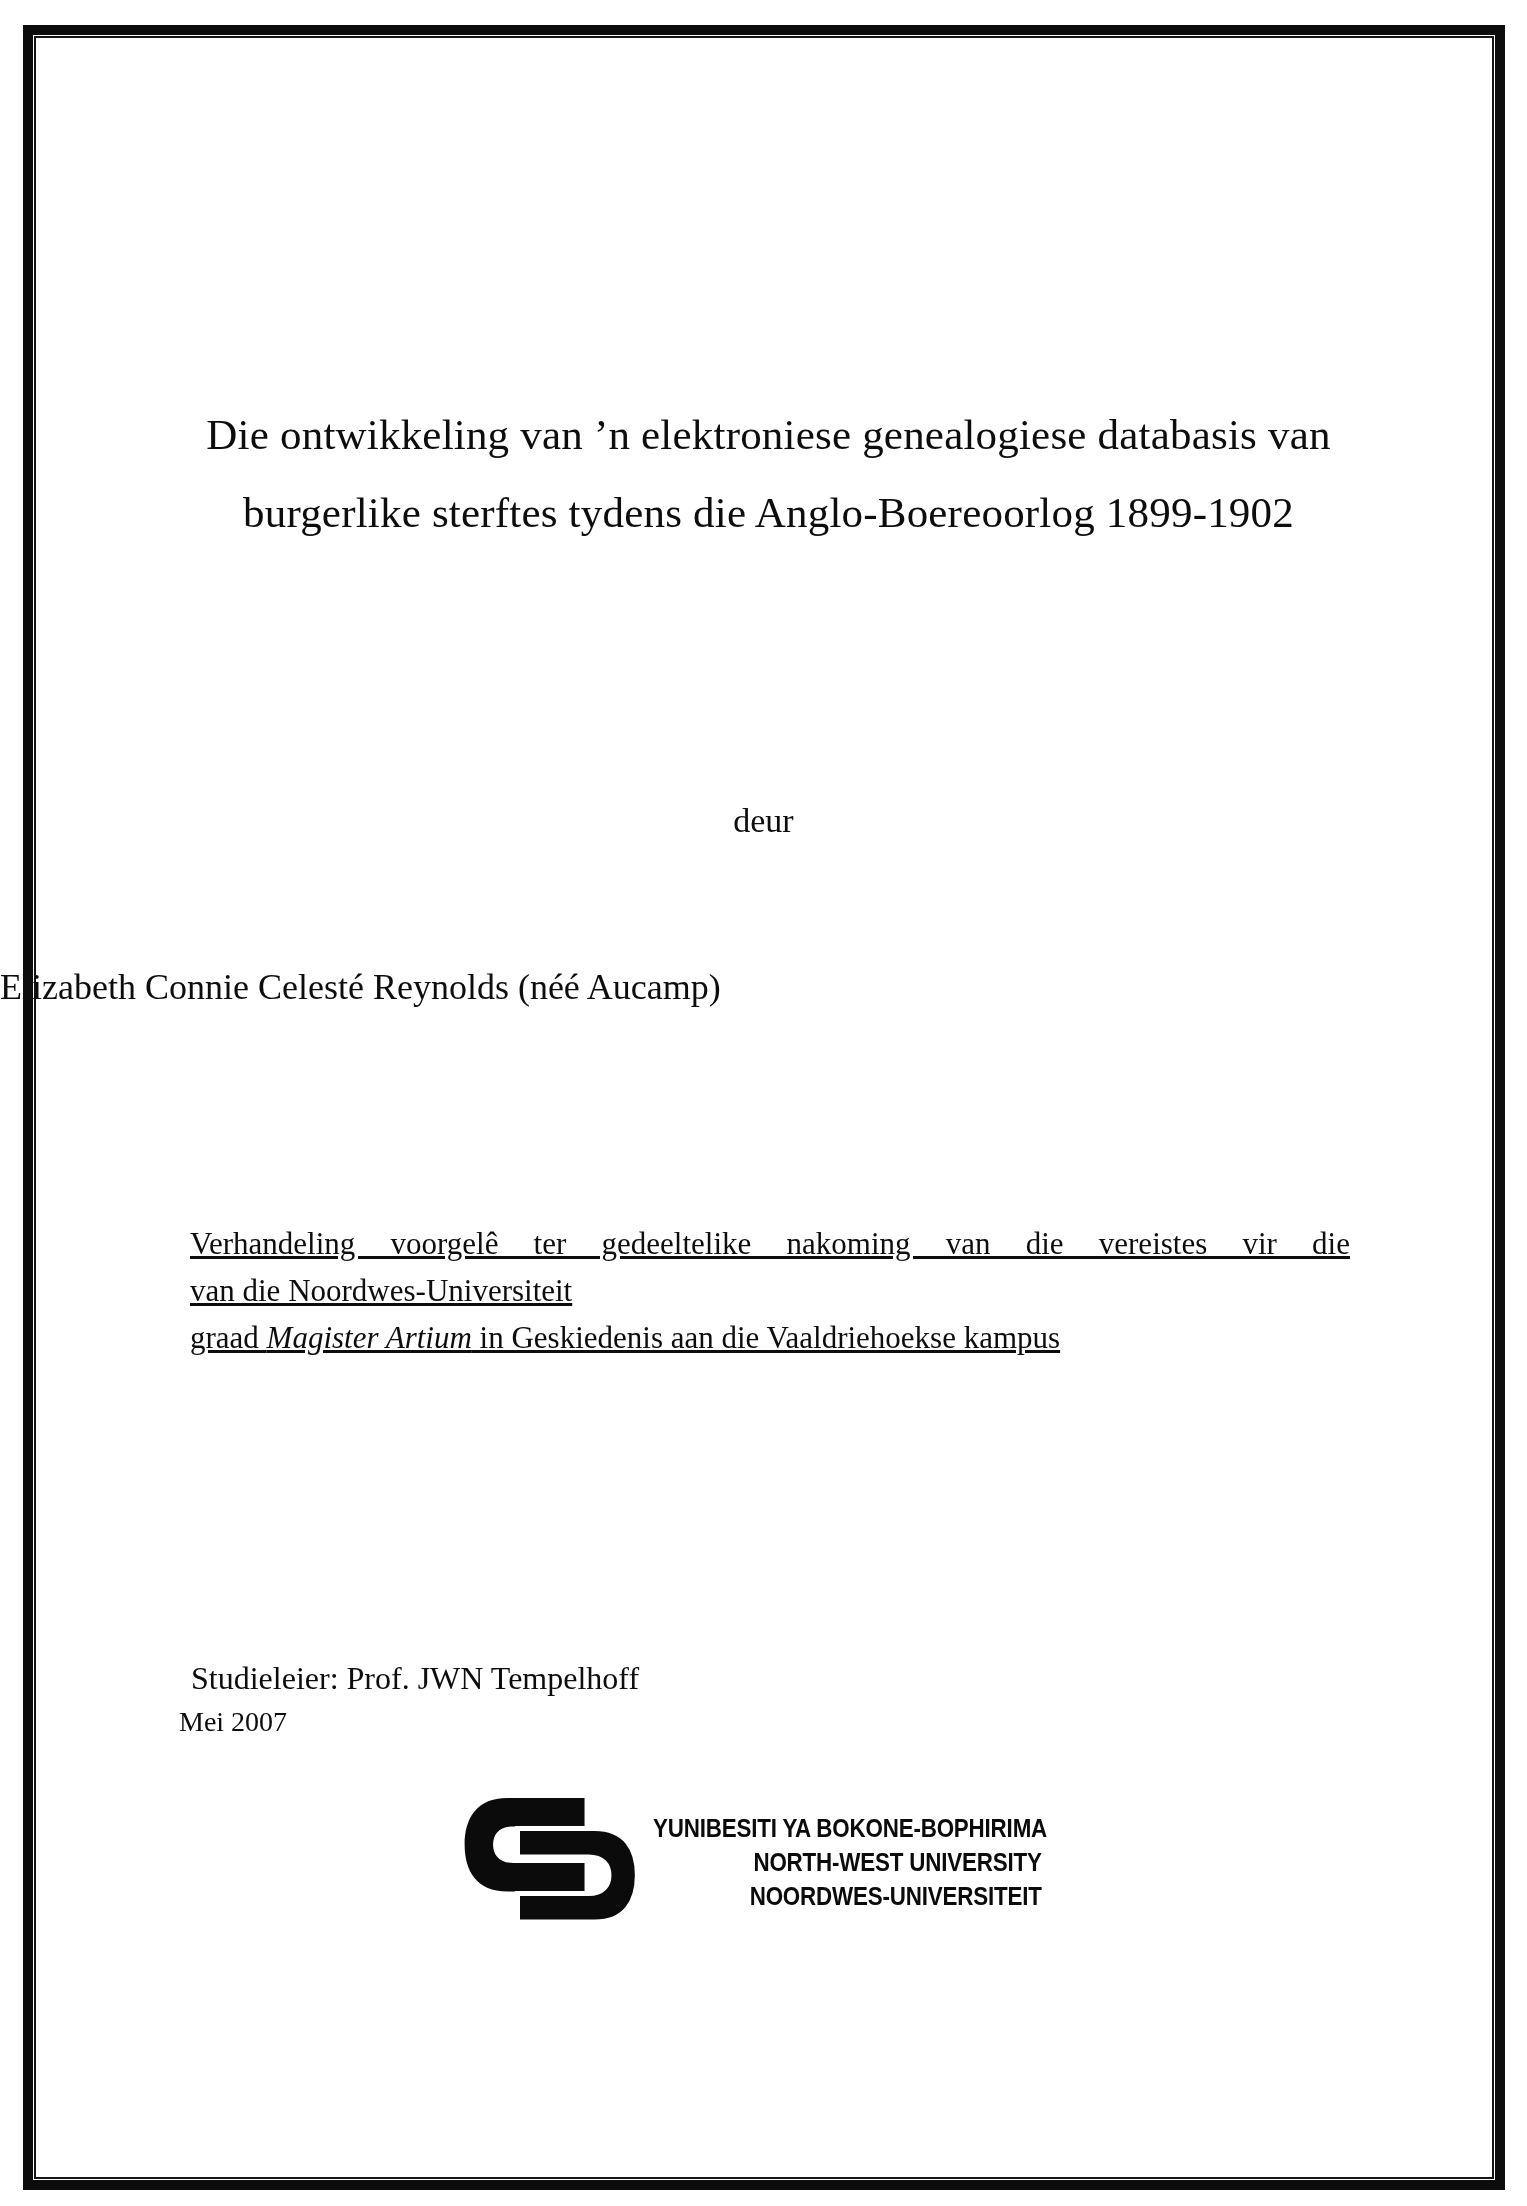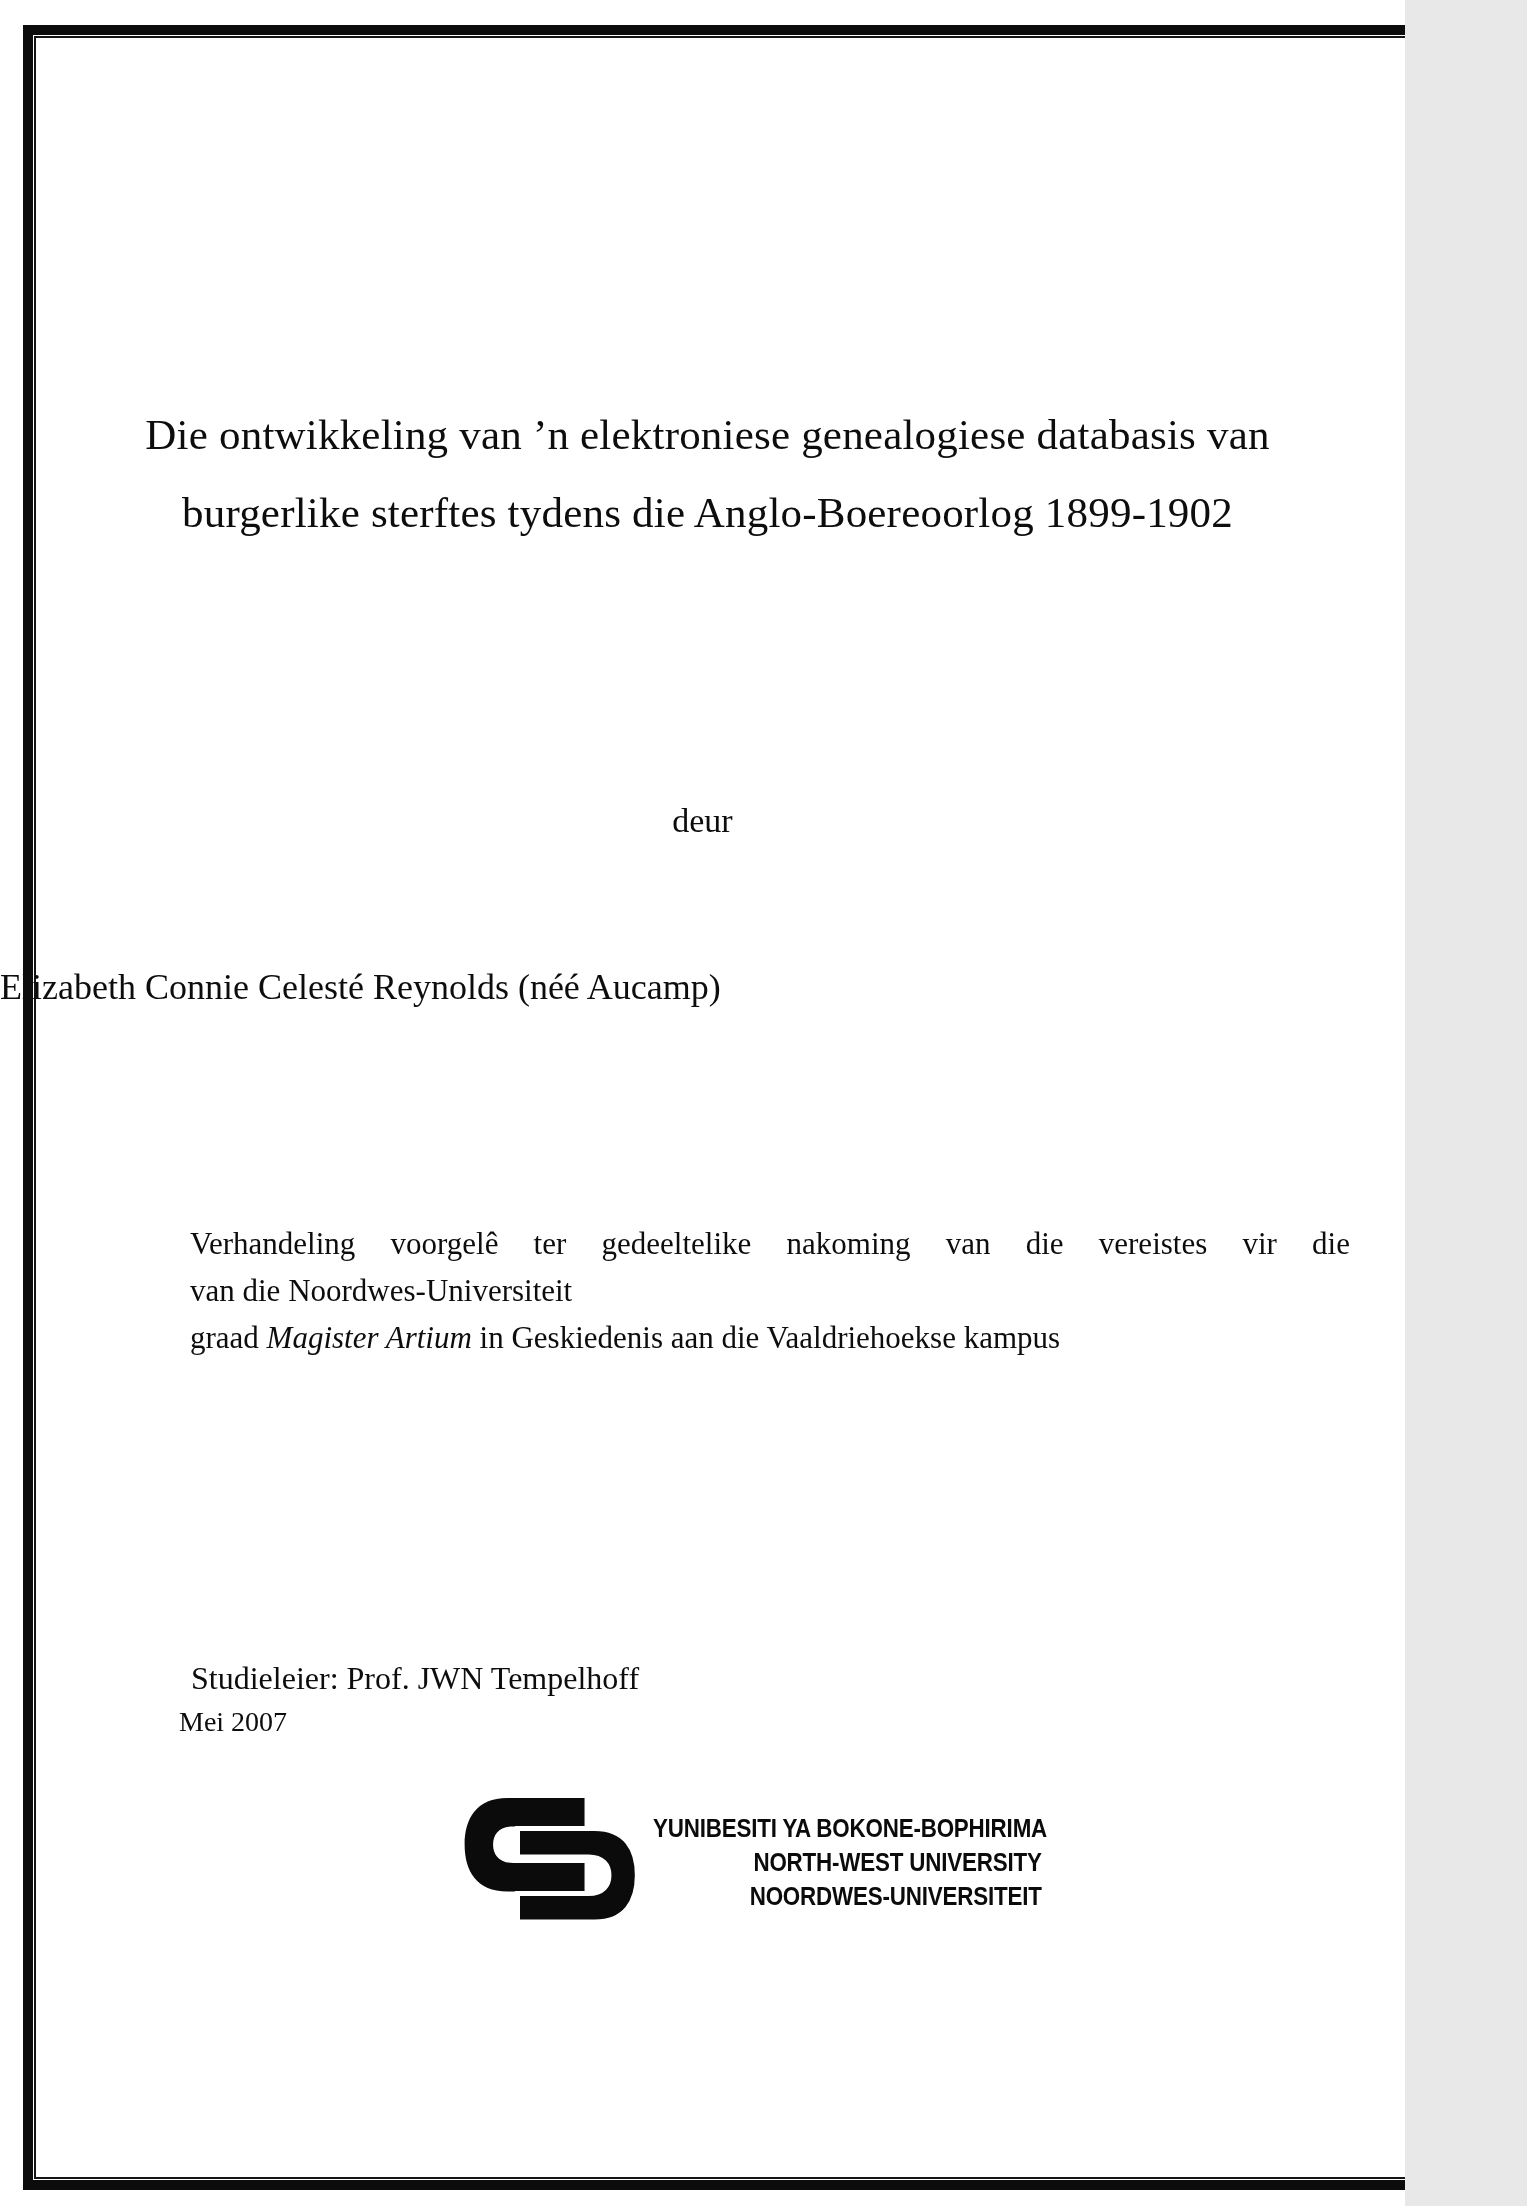--- a/index.html
+++ b/index.html
@@ -2,21 +2,21 @@
 <html><head>
 <meta charset="utf-8">
 <style>
   html, body {
     margin: 0;
     padding: 0;
     background: #e8e8e8;
   }
   .page {
     position: relative;
-    width: 1405px;
+    width: 1527px;
     height: 2206px;
     background: #ffffff;
     font-family: "Liberation Serif", "DejaVu Serif", serif;
     color: #0d0d0d;
     overflow: hidden;
   }
   
   .frame {
     position: absolute;
     left: 23px;
@@ -57,20 +57,21 @@
     text-align: left;
     font-size: 36px;
   }
   .para {
     position: absolute;
     left: 190px;
     width: 1160px;
     top: 1220px;
     font-size: 31px;
     line-height: 47px;
+    text-decoration: underline;
   }
   .para-line.justify {
     text-align: justify;
     text-align-last: justify;
   }
   .italic { font-style: italic; }
   .supervisor {
     position: absolute;
     left: 191px;
     top: 1652px;

